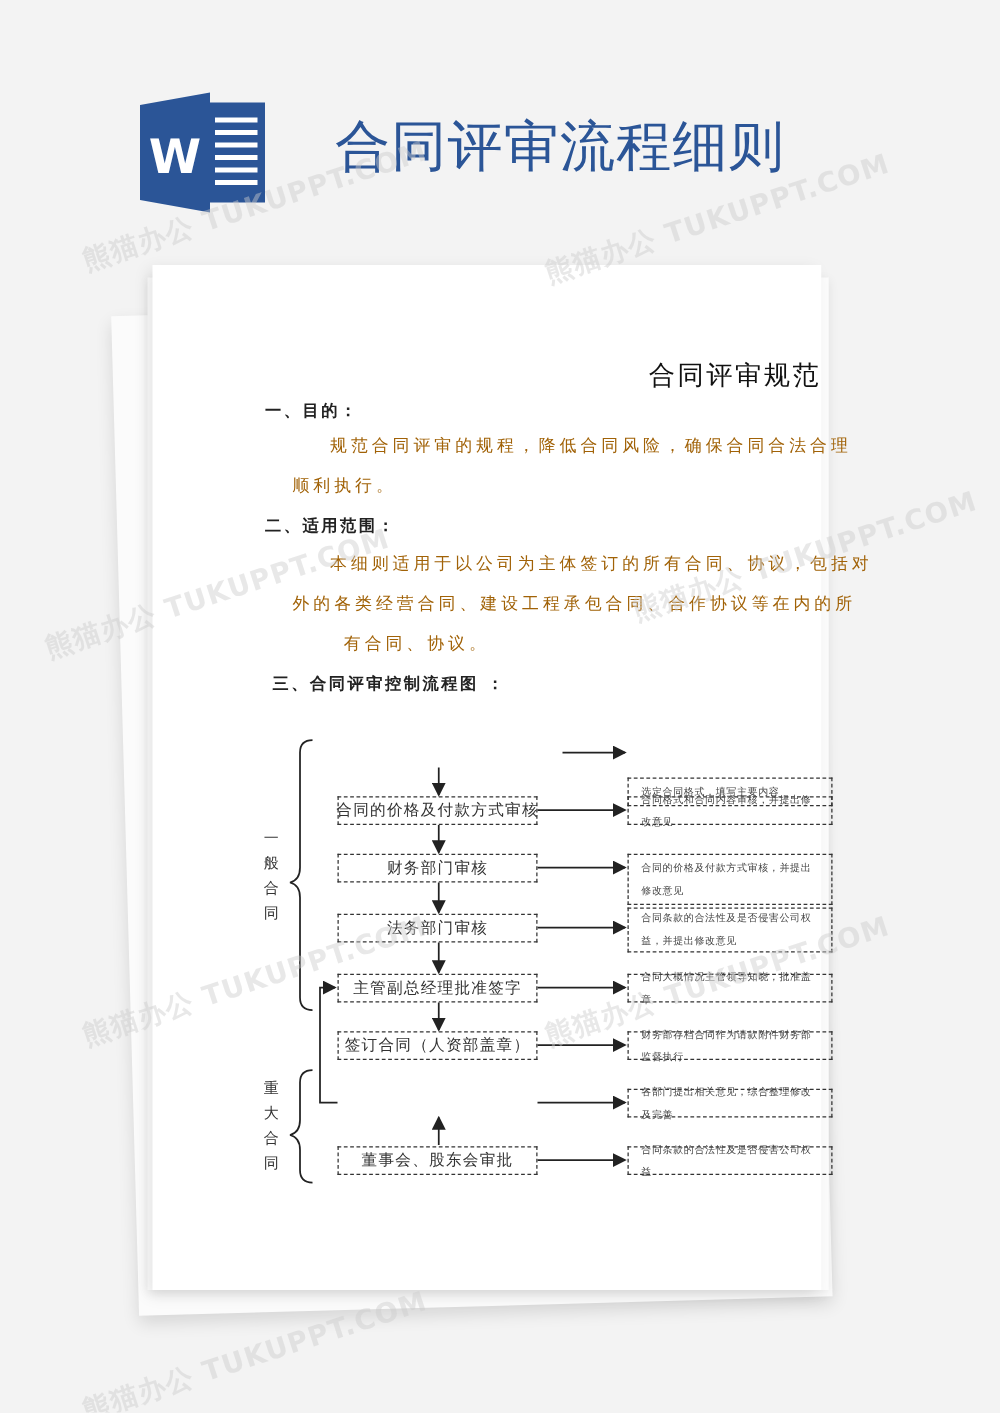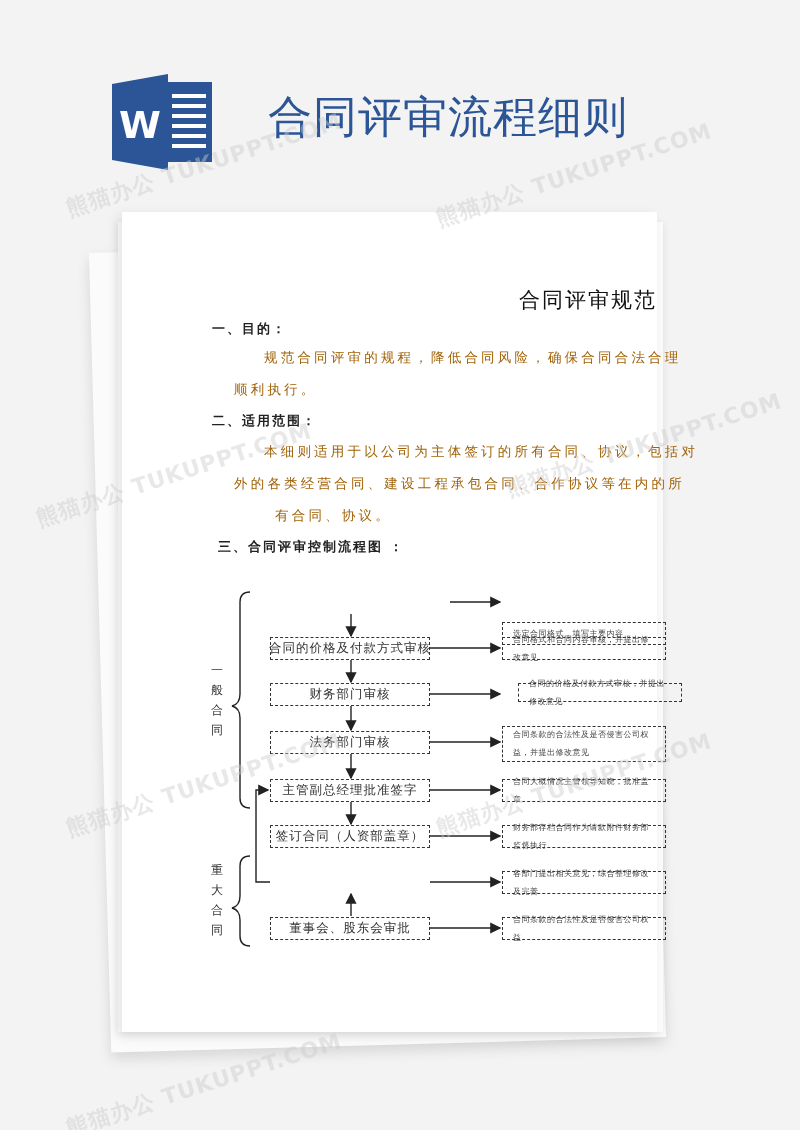--- a/index.html
+++ b/index.html
@@ -145,21 +145,21 @@
 
   <div class="lbox" style="left:148px; top:425px; width:160px; height:23px;">合同的价格及付款方式审核</div>
   <div class="lbox" style="left:148px; top:471px; width:160px; height:23px;">财务部门审核</div>
   <div class="lbox" style="left:148px; top:519px; width:160px; height:23px;">法务部门审核</div>
   <div class="lbox" style="left:148px; top:567px; width:160px; height:23px;">主管副总经理批准签字</div>
   <div class="lbox" style="left:148px; top:613px; width:160px; height:23px;">签订合同（人资部盖章）</div>
   <div class="lbox" style="left:148px; top:705px; width:160px; height:23px;">董事会、股东会审批</div>
 
   <div class="rbox" style="left:380px; top:369px; width:164px; height:23px;margin-top:41px;">选定合同格式，填写主要内容</div>
   <div class="rbox" style="left:380px; top:425px; width:164px; height:23px;">合同格式和合同内容审核，并提出修改意见</div>
-  <div class="rbox" style="left:396px; top:471px; width:164px; height:19px;">合同的价格及付款方式审核，并提出修改意见</div>
+  <div class="rbox" style="left:380px; top:471px; width:164px; height:41px;">合同的价格及付款方式审核，并提出修改意见</div>
   <div class="rbox" style="left:380px; top:514px; width:164px; height:36px; white-space:normal;">合同条款的合法性及是否侵害公司权益，并提出修改意见</div>
   <div class="rbox" style="left:380px; top:567px; width:164px; height:23px;">合同大概情况主管领导知晓，批准盖章</div>
   <div class="rbox" style="left:380px; top:613px; width:164px; height:23px;">财务部存档合同作为请款附件财务部监督执行</div>
   <div class="rbox" style="left:380px; top:659px; width:164px; height:23px;">各部门提出相关意见，综合整理修改及完善</div>
   <div class="rbox" style="left:380px; top:705px; width:164px; height:23px;">合同条款的合法性及是否侵害公司权益</div>
 </div>
 
 <div class="wm" style="left:430px; top:160px;">熊猫办公 TUKUPPT.COM</div>
 <div class="wm" style="left:60px;  top:150px;">熊猫办公 TUKUPPT.COM</div>
 <div class="wm" style="left:500px; top:430px;">熊猫办公 TUKUPPT.COM</div>

